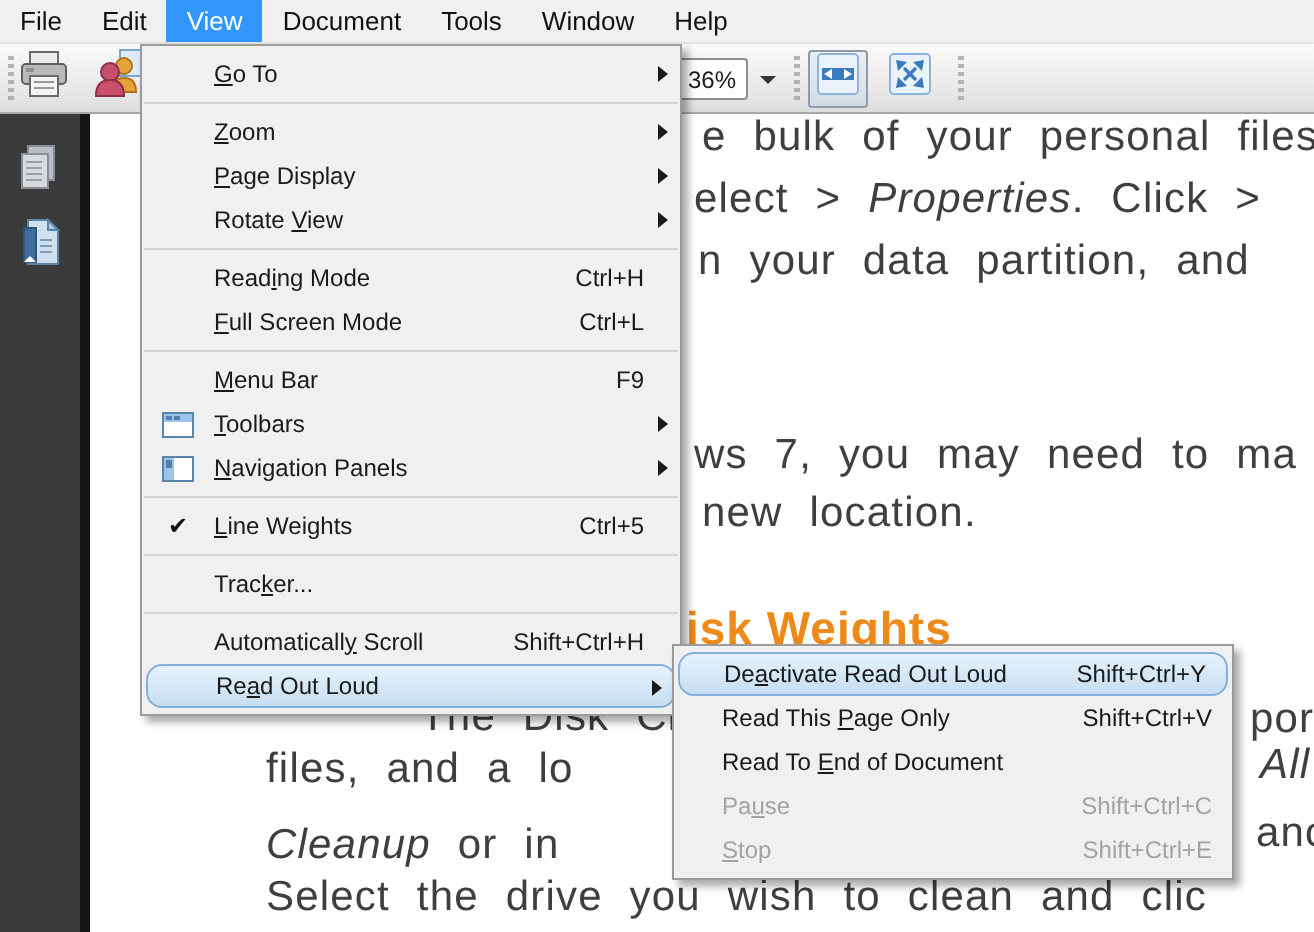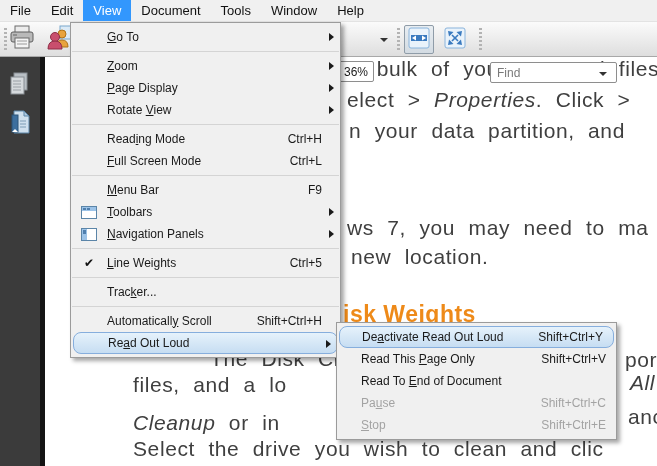--- a/index.html
+++ b/index.html
@@ -15,21 +15,21 @@
   .mb-item.active { background:#3297fd; color:#fff; }
 
   
   .toolbar { position:absolute; left:0; top:22px; width:657px; height:35px;
     background:linear-gradient(#fbfbfb,#dedede); border-bottom:1px solid #a8a8a8; z-index:10; }
   .grip { position:absolute; top:6px; width:3px; height:23px;
     background:repeating-linear-gradient(to bottom,#b3b3b3 0 2px,transparent 2px 4px); }
   .tb-btn { position:absolute; top:3px; width:30px; height:29px; display:flex;
     align-items:center; justify-content:center; border-radius:2px; }
   .tb-btn.pressed { border:1px solid #8f9ca8; background:linear-gradient(#e9eef2,#d3dbe2); }
-  .combo { position:absolute; background:#fff; border:1px solid #8e8e8e; border-radius:2px;margin-top:32px; }
+  .combo { position:absolute; background:#fff; border:1px solid #8e8e8e; border-radius:2px; }
   .zoom-combo { left:322px; top:7px; width:52px; height:21px; font-size:12px; color:#1a1a1a;
     text-align:right; padding:3px 5px 0 0; }
   .dd-arrow { position:absolute; width:0; height:0;
     border-left:4px solid transparent; border-right:4px solid transparent;
     border-top:4px solid #333; }
   .find-combo { left:490px; top:8px; width:127px; height:21px; }
   .find-combo input { border:none; outline:none; width:100px; height:17px; margin:1px 0 0 6px;
     font-family:"Liberation Sans",sans-serif; font-size:12px; color:#222; background:transparent; }
   .find-combo input::placeholder { color:#7a7a7a; opacity:1; }
 
@@ -173,24 +173,20 @@
           <polygon points="4,4 9.5,5 5,9.5" fill="#3a7abf"></polygon>
           <polygon points="18,4 12.5,5 17,9.5" fill="#3a7abf"></polygon>
           <polygon points="4,18 9.5,17 5,12.5" fill="#3a7abf"></polygon>
           <polygon points="18,18 12.5,17 17,12.5" fill="#3a7abf"></polygon>
         </svg>
       </span>
     </div>
 
     <div class="grip" style="left:479px;"></div>
 
-    <div class="combo find-combo">
-      <input type="text" placeholder="Find" style="">
-      <span class="dd-arrow" style="left:108px; top:9px;"></span>
-    </div>
   </div>
 
   <div class="menubar">
     <div class="mb-item">File</div>
     <div class="mb-item">Edit</div>
     <div class="mb-item active">View</div>
     <div class="mb-item">Document</div>
     <div class="mb-item">Tools</div>
     <div class="mb-item">Window</div>
     <div class="mb-item">Help</div>

